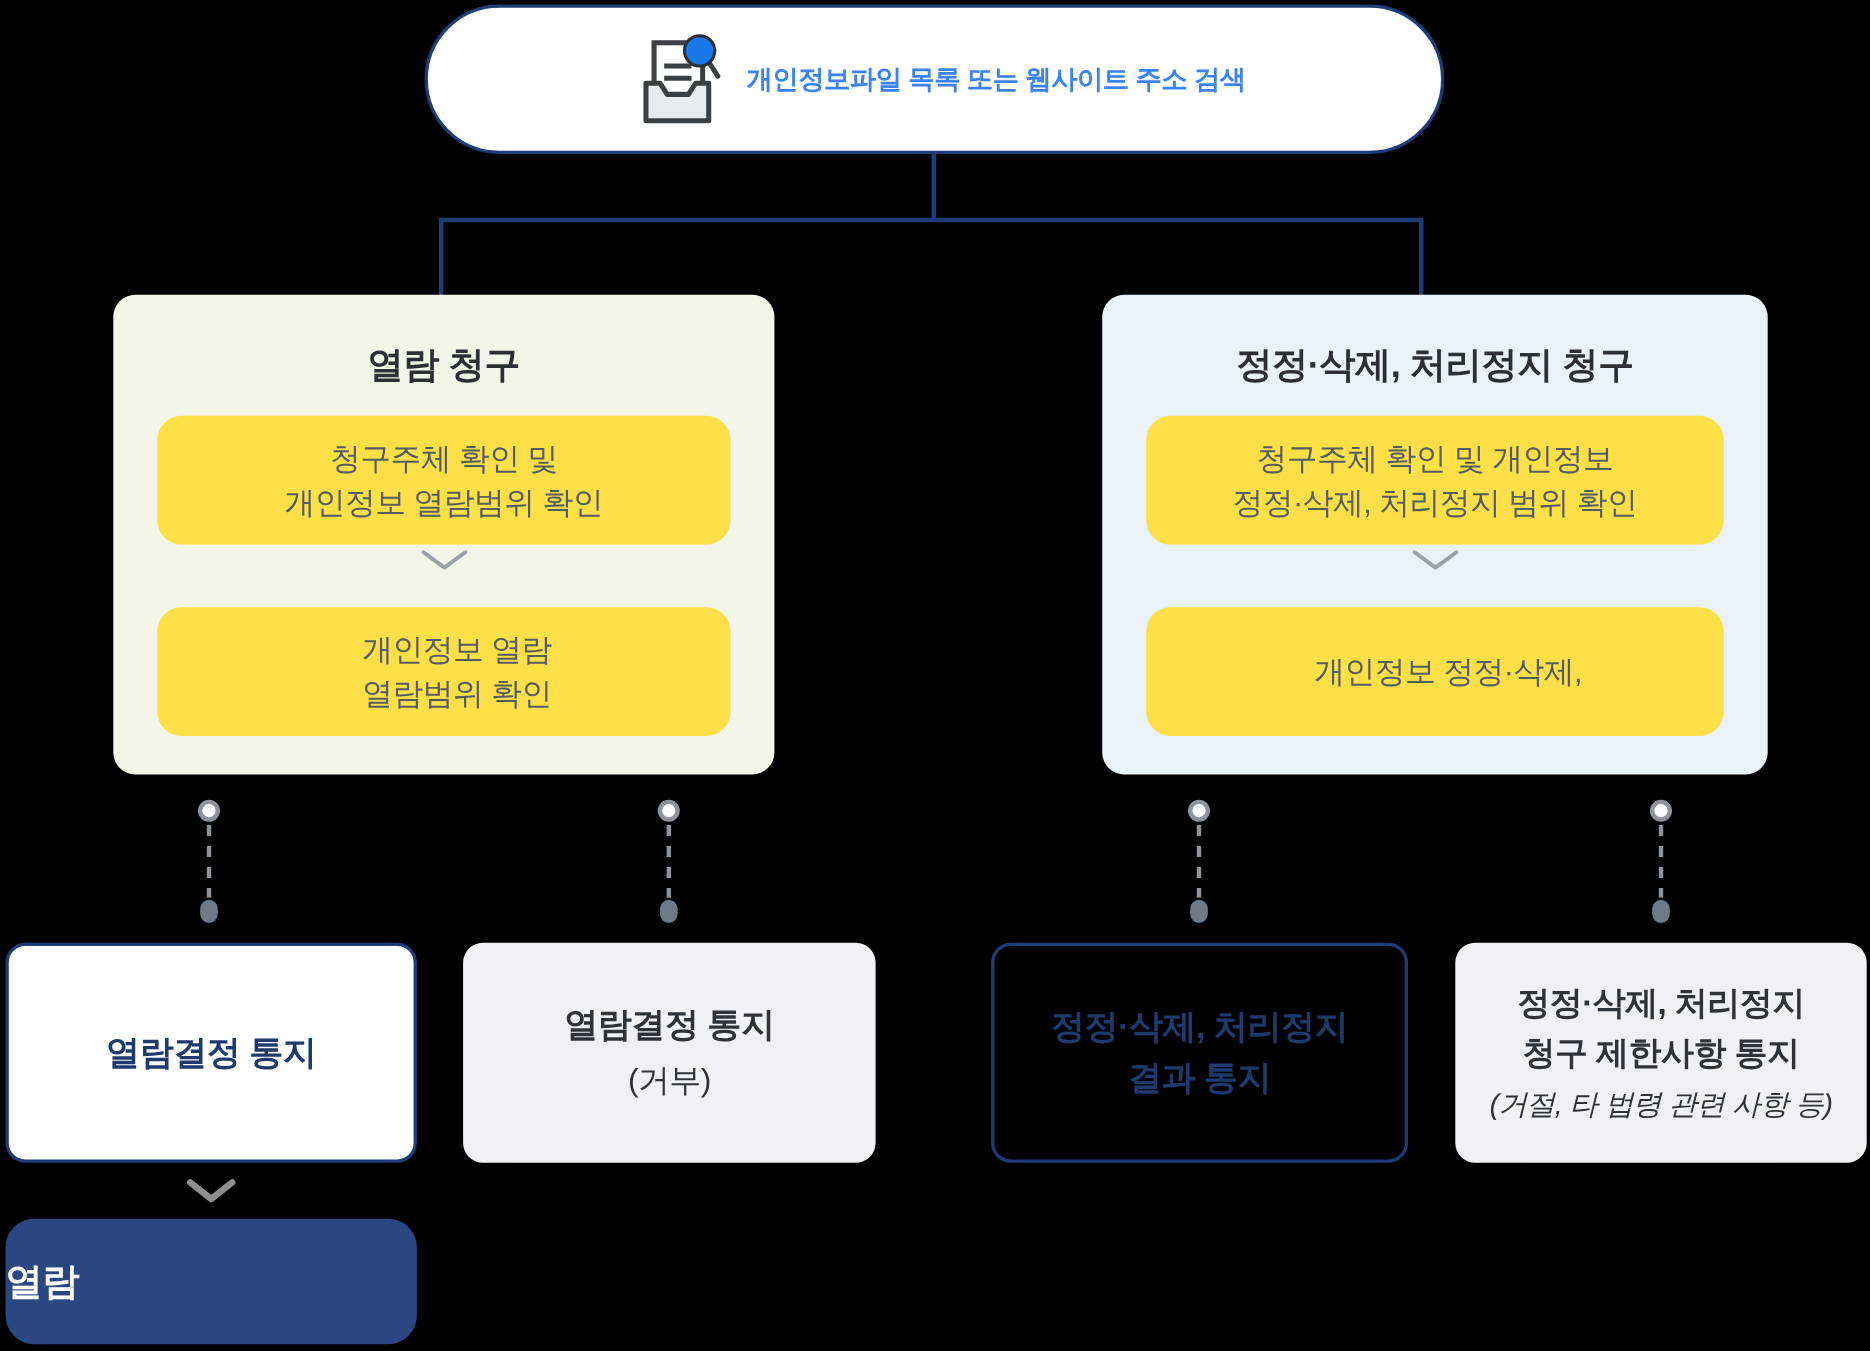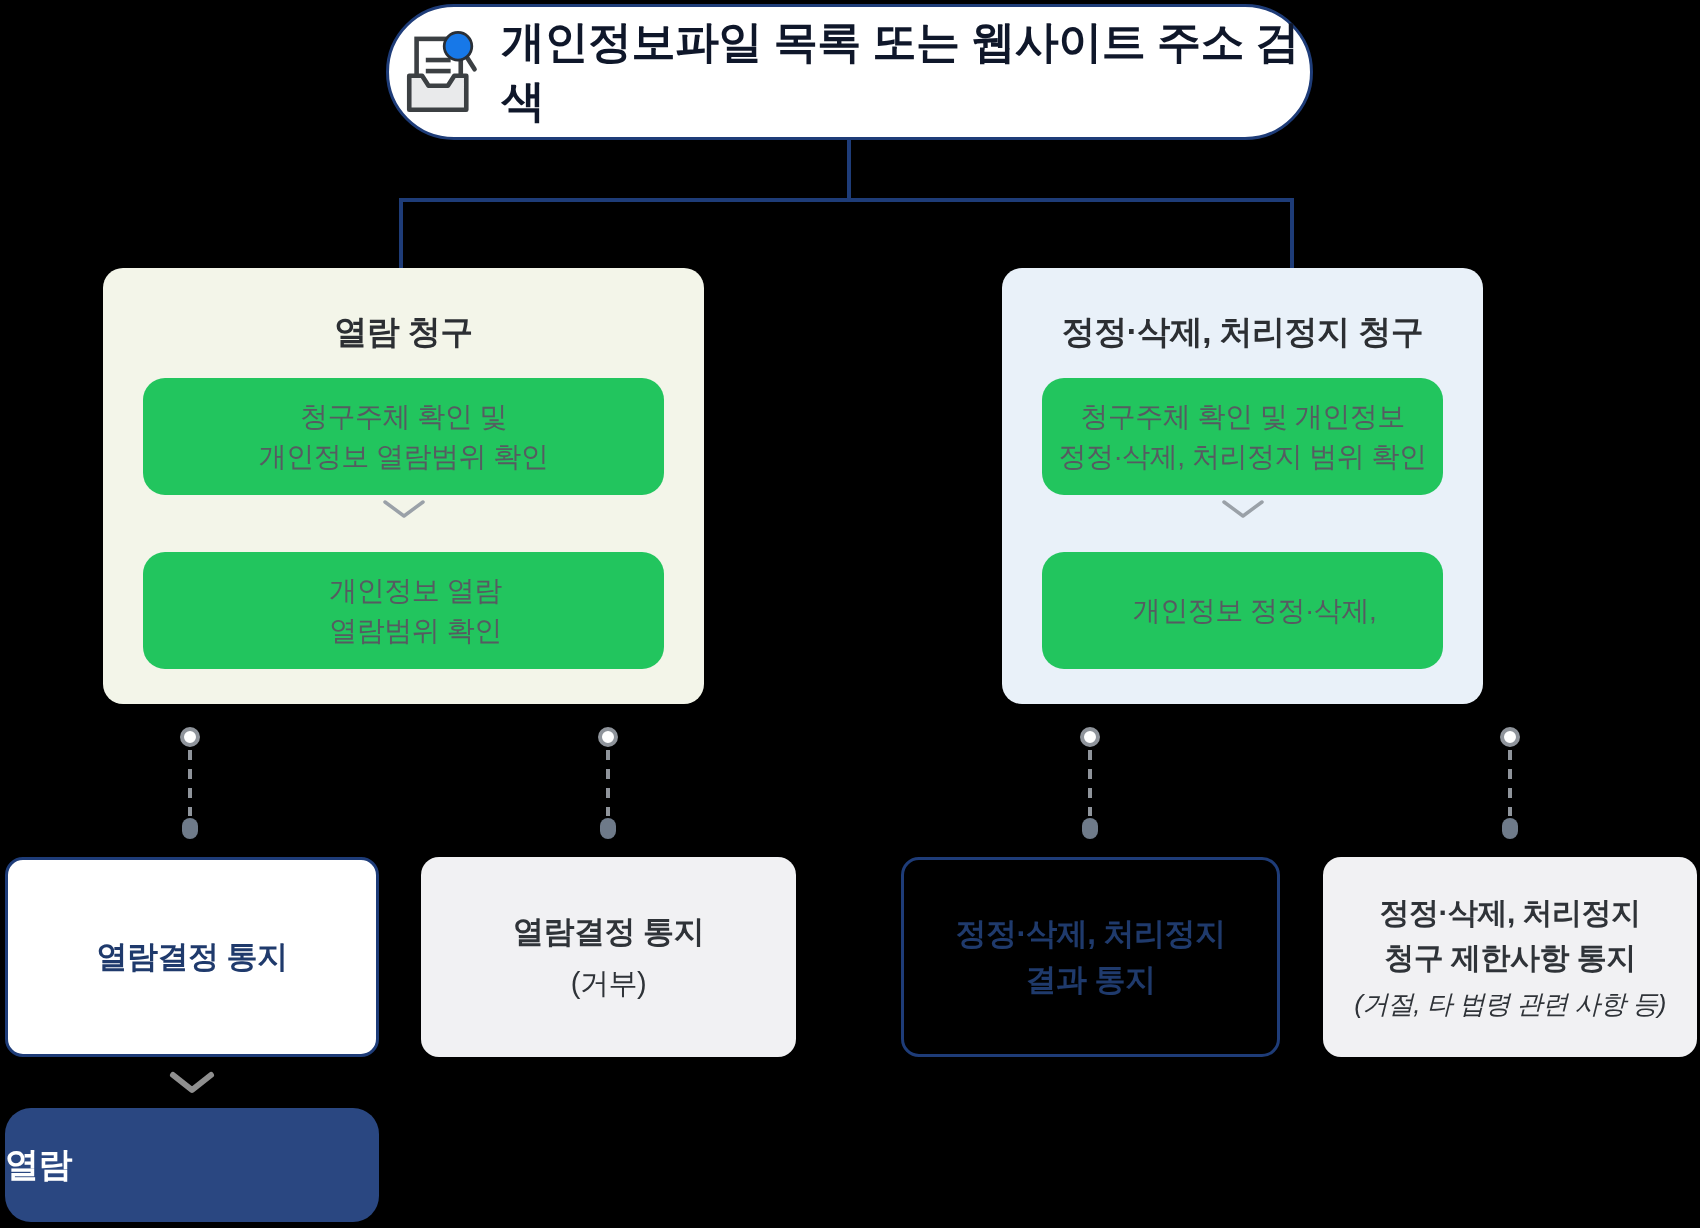--- a/index.html
+++ b/index.html
@@ -8,40 +8,40 @@
     font-family:"Liberation Sans","DejaVu Sans",sans-serif;
   }
   .abs{position:absolute;}
 
   
   .root-pill{
     left:386px;top:4px;width:927px;height:136px;border-radius:70px;
     background:#fff;border:3px solid var(--c-accent,#1e3c78);box-sizing:border-box;
     display:flex;align-items:center;justify-content:center;gap:20px;
   }
-  .root-pill .label{font-size:44px;font-weight:bold;color:#0f172a;letter-spacing:-0.5px;}
+  .root-pill .label{font-size:24px;font-weight:bold;color:#3b82f6;letter-spacing:-0.5px;}
   .root-icon{width:92px;height:92px;flex:0 0 auto;}
 
   
   .nline{background:var(--c-accent,#1e3c78);}
   .stem{left:847px;top:139px;width:4px;height:61px;}
   .cross{left:399px;top:198px;width:895px;height:4px;}
   .dropL{left:399px;top:198px;width:4px;height:74px;}
   .dropR{left:1290px;top:198px;width:4px;height:74px;}
 
   
   .branch{border-radius:20px;top:268px;height:436px;box-sizing:border-box;}
   .branch.left{left:103px;width:601px;background:var(--c-branch-left-bg,#f3f5e9);}
-  .branch.right{left:1002px;width:481px;background:var(--c-branch-right-bg,#e9f1f9);}
+  .branch.right{left:1002px;width:605px;background:var(--c-branch-right-bg,#e9f1f9);}
   .branch .title{
     position:absolute;left:0;right:0;top:42px;text-align:center;
     font-size:33px;font-weight:bold;color:#2c2f33;letter-spacing:-0.5px;
   }
   .step{
-    position:absolute;left:40px;right:40px;height:117px;background:#22c55e;border-radius:22px;
+    position:absolute;left:40px;right:40px;height:117px;background:#fde047;border-radius:22px;
     display:flex;flex-direction:column;align-items:center;justify-content:center;
   }
   .stepA{top:110px;} .stepB{top:284px;padding-left:24px;}
   .step .line{font-size:28px;line-height:40px;color:#565b61;letter-spacing:-0.5px;white-space:nowrap;}
   .branch-chevron{position:absolute;left:0;right:0;top:230px;display:flex;justify-content:center;}
 
   
   .conn-circle{
     width:20px;height:20px;border-radius:50%;background:#fff;
     border:4px solid var(--c-connector,#8f949b);box-sizing:border-box;top:727px;

